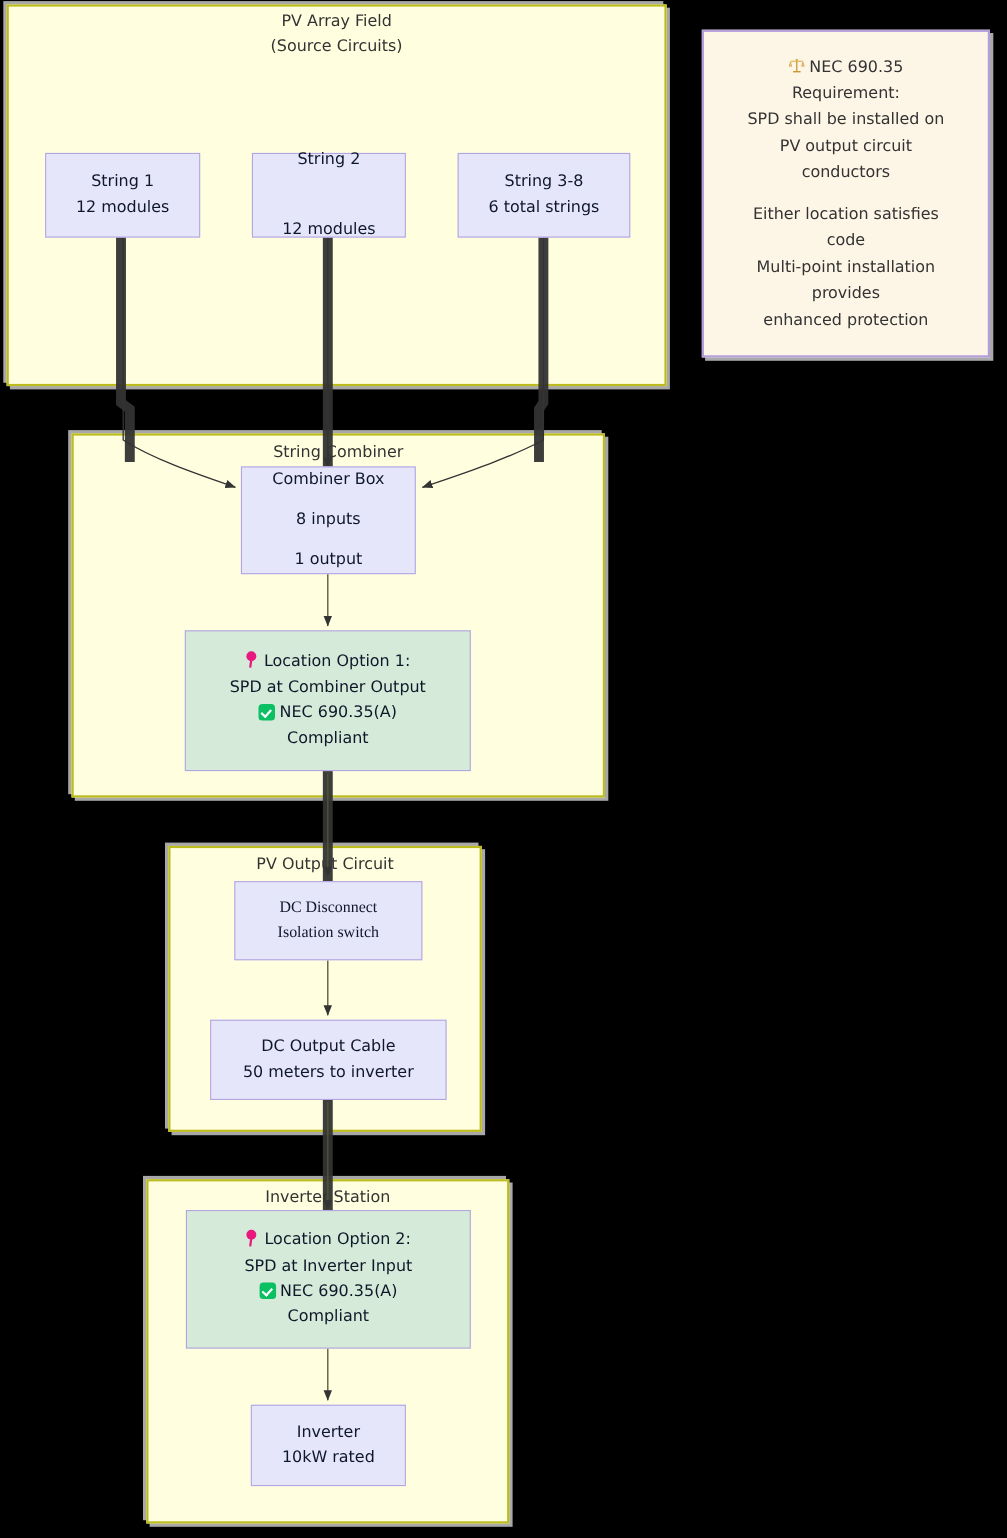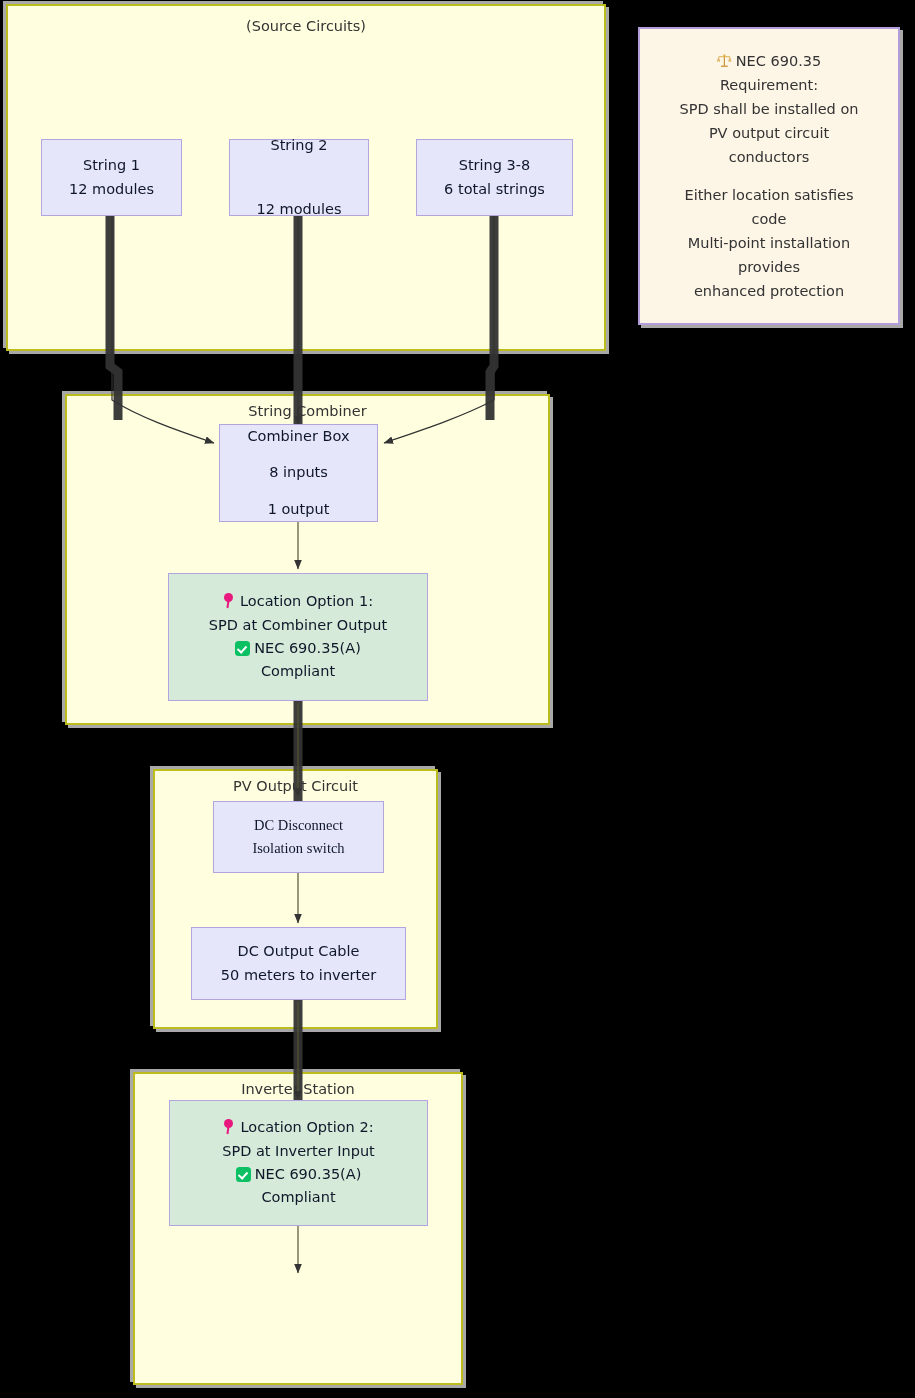--- a/index.html
+++ b/index.html
@@ -164,20 +164,21 @@
     <path d="M110,215 L110,366 L118,372 L118,420" stroke="#333333" stroke-width="9" fill="none" opacity="0.95"></path>
     <path d="M298,215 L298,432" stroke="#333333" stroke-width="9" fill="none" opacity="0.95"></path>
     <path d="M494,215 L494,366 L490,372 L490,420" stroke="#333333" stroke-width="9" fill="none" opacity="0.95"></path>
     <path d="M298,700 L298,806" stroke="#333333" stroke-width="9" fill="none" opacity="0.95"></path>
     <path d="M298,1000 L298,1110" stroke="#333333" stroke-width="9" fill="none" opacity="0.95"></path>
   </svg>
 
   <div class="subgraph" style="left:6px; top:4px; width:600px; height:347px;">
   </div>
   <div class="subgraph-title" style="left:6px; top:12px; width:600px;">
+    <div>PV Array Field</div>
     <div style="margin-top:6px;">(Source Circuits)</div>
   </div>
 
   <div class="subgraph" style="left:65px; top:394px; width:485px; height:331px;">
   </div>
   <div class="subgraph-title" style="left:65px; top:403px; width:485px;">String Combiner</div>
 
   <div class="subgraph" style="left:153px; top:769px; width:285px; height:260px;">
   </div>
   <div class="subgraph-title" style="left:153px; top:778px; width:285px;">PV Output Circuit</div>
@@ -251,20 +252,24 @@
     <span class="ln">
       <span class="emoji pin-icon"></span><span>Location Option 2:</span>
     </span>
     <span class="ln">SPD at Inverter Input</span>
     <span class="ln">
       <span class="emoji check-icon"></span><span>NEC 690.35(A)</span>
     </span>
     <span class="ln">Compliant</span>
   </div>
 
+  <div class="node node-proc" style="left:228px; top:1277px; width:141px; height:74px;">
+    <span class="ln">Inverter</span>
+    <span class="ln">10kW rated</span>
+  </div>
 
   <div class="note-box" style="left:638px; top:27px; width:262px; height:298px;">
     <span class="ln">
       <span class="emoji scale-icon">
         <svg width="15" height="14" viewBox="0 0 15 14" xmlns="http://www.w3.org/2000/svg">
           <rect x="6.8" y="2" width="1.1" height="10" fill="#c8902c"></rect>
           <rect x="4" y="11.6" width="6.8" height="1.2" fill="#c8902c"></rect>
           <rect x="1.6" y="2.2" width="11.3" height="1" fill="#e0b04a"></rect>
           <circle cx="7.35" cy="1.4" r="1.1" fill="#e0b04a"></circle>
           <path d="M0.4,7.2 L2.8,7.2 L1.6,3.4 z" fill="#f0d08a" stroke="#c8902c" stroke-width="0.5"></path>

